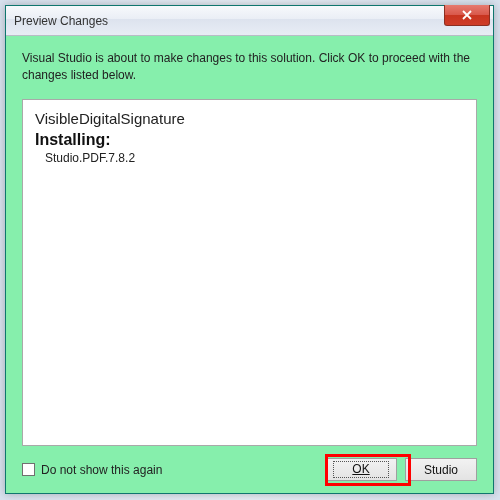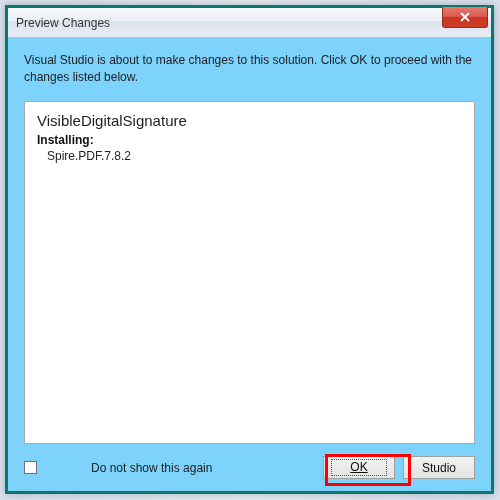--- a/index.html
+++ b/index.html
@@ -22,22 +22,22 @@
       color: #555;
       filter: blur(2.5px);
       letter-spacing: 0.5px;
     }
     .dialog {
       position: absolute;
       top: 5px;
       left: 5px;
       width: 489px;
       height: 489px;
-      background: #7dd3fc;
-      border: 3px solid #0f766e;
+      background: #86efac;
+      border: 1px solid #0f766e;
       box-shadow: 0 0 8px rgba(0,0,0,0.25);
     }
     .titlebar {
       height: 30px;
       background: linear-gradient(to bottom, #f7f9fc 0%, #eaeef5 45%, #dde3ee 46%, #e8edf5 100%);
       border-bottom: 1px solid #b8bdc6;
       position: relative;
       display: flex;
       align-items: center;
     }
@@ -83,21 +83,21 @@
       background: #fff;
       padding: 10px 12px;
       overflow: auto;
     }
     .project-name {
       font-size: 15px;
       color: #222;
       margin-bottom: 4px;
     }
     .installing-label {
-      font-size: 12px;
+      font-size: 16px;
       font-weight: bold;
       color: #111;
       margin-bottom: 2px;
     }
     .package-line {
       font-size: 12px;
       color: #222;
       padding-left: 10px;
     }
     .footer {
@@ -115,21 +115,20 @@
     .checkbox {
       width: 13px;
       height: 13px;
       border: 1px solid #707070;
       background: #fff;
       cursor: pointer;
     }
     .checkbox-label {
       font-size: 12px;
       color: #222;
-      margin-left: 48px;
     }
     .btn {
       min-width: 72px;
       height: 23px;
       font-size: 12px;
       background: linear-gradient(to bottom, #f2f2f2, #e3e3e3);
       border: 1px solid #9f9f9f;
       cursor: pointer;
       display: flex;
       align-items: center;
@@ -162,21 +161,21 @@
       </svg>
     </div>
   </div>
 
   <div class="body-area">
     <div class="instruction">Visual Studio is about to make changes to this solution. Click OK to proceed with the changes listed below.</div>
 
     <div class="content-panel">
       <div class="project-name">VisibleDigitalSignature</div>
       <div class="installing-label">Installing:</div>
-      <div class="package-line">Spire.PDF.7.8.2</div>
+      <div class="package-line">Studio.PDF.7.8.2</div>
     </div>
 
     <div class="footer">
       <div class="checkbox-wrap">
         <div class="checkbox"></div>
         <span class="checkbox-label">Do not show this again</span>
       </div>
       <div class="btn">
         <span class="btn-ok-inner">OK</span>
       </div>

